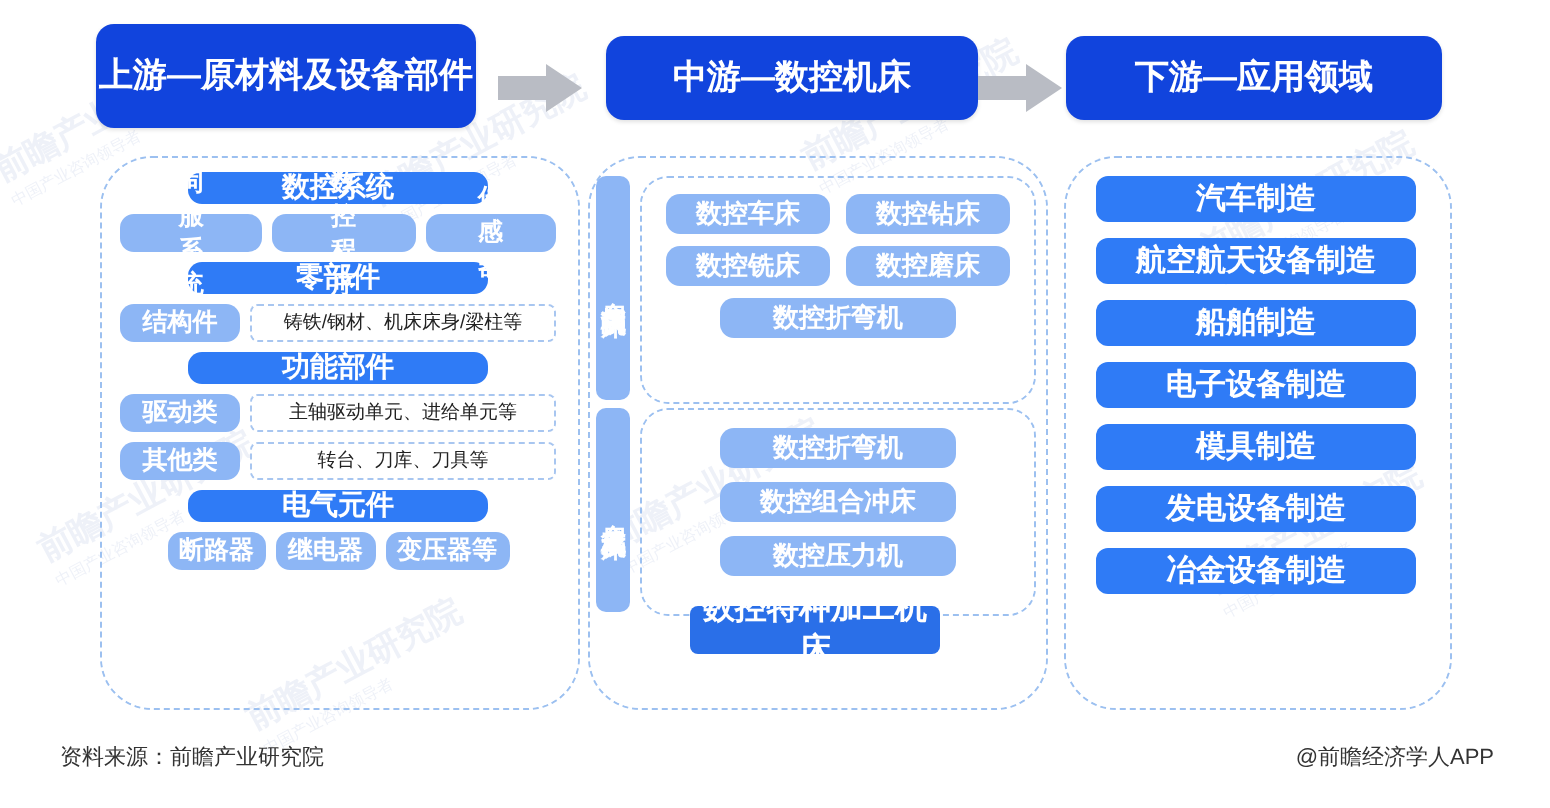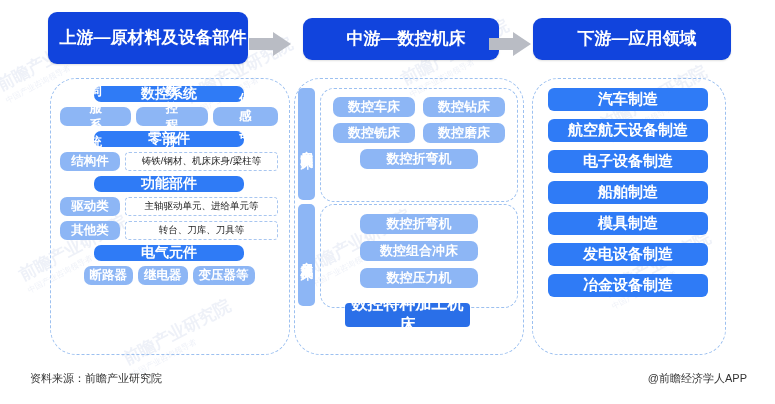--- a/index.html
+++ b/index.html
@@ -20,21 +20,20 @@
   }
   .wm small{font-size:8px;font-weight:normal;display:block;}
 
   
   .headers{position:absolute;left:0;top:8px;width:775px;height:58px;}
   .hdr{
     position:absolute;background:#1144dd;color:#fff;
     border-radius:9px;display:flex;align-items:center;justify-content:center;
     text-align:center;font-size:17px;font-weight:bold;line-height:1.35;
     box-shadow:0 1px 2px rgba(0,0,0,.12);
-    padding-left:10px;
   }
   .hdr-up{left:48px;top:4px;width:190px;height:52px;}
   .hdr-mid{left:303px;top:10px;width:186px;height:42px;}
   .hdr-down{left:533px;top:10px;width:188px;height:42px;}
 
   .arrow{position:absolute;top:24px;width:42px;height:24px;}
   .arrow svg{display:block;}
   .arrow-1{left:249px;}
   .arrow-2{left:489px;}
 
@@ -191,22 +190,22 @@
       </div>
     </div>
   </div>
 
   <div class="pill pill-dark" style="position:absolute;left:345px;top:303px;width:125px;height:24px;font-size:16px;border-radius:4px;">数控特种加工机床</div>
 
   <div class="col col-down"></div>
   <div class="down-list">
     <div class="pill pill-strong dpill">汽车制造</div>
     <div class="pill pill-strong dpill">航空航天设备制造</div>
+    <div class="pill pill-strong dpill">船舶制造</div>
     <div class="pill pill-strong dpill">电子设备制造</div>
-    <div class="pill pill-strong dpill">船舶制造</div>
     <div class="pill pill-strong dpill">模具制造</div>
     <div class="pill pill-strong dpill">发电设备制造</div>
     <div class="pill pill-strong dpill">冶金设备制造</div>
   </div>
 
   <div class="src">资料来源：前瞻产业研究院</div>
   <div class="app">@前瞻经济学人APP</div>
 </div>
 
 </body></html>

